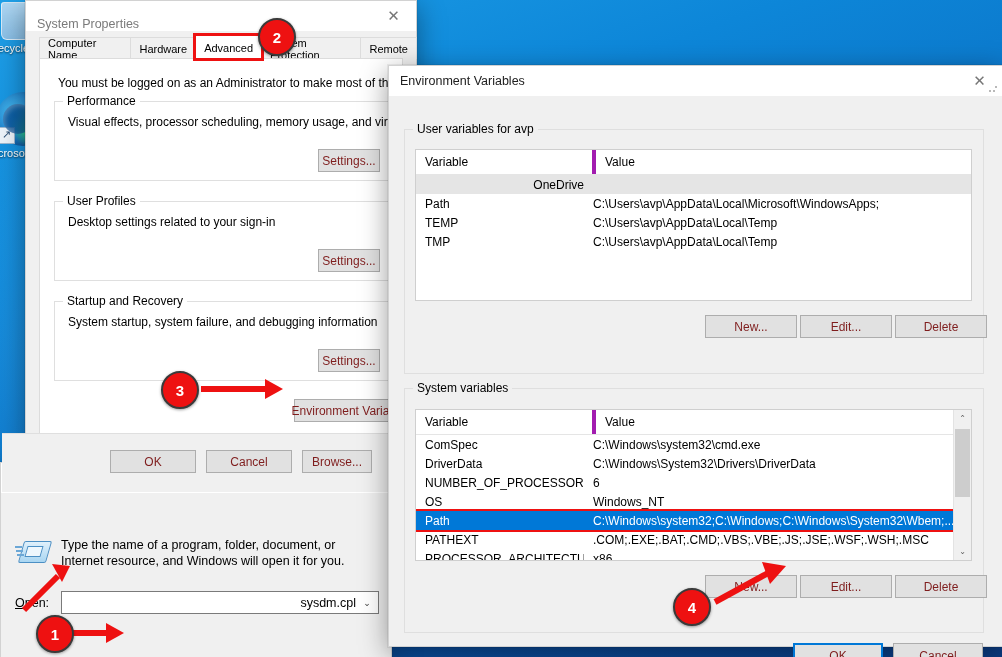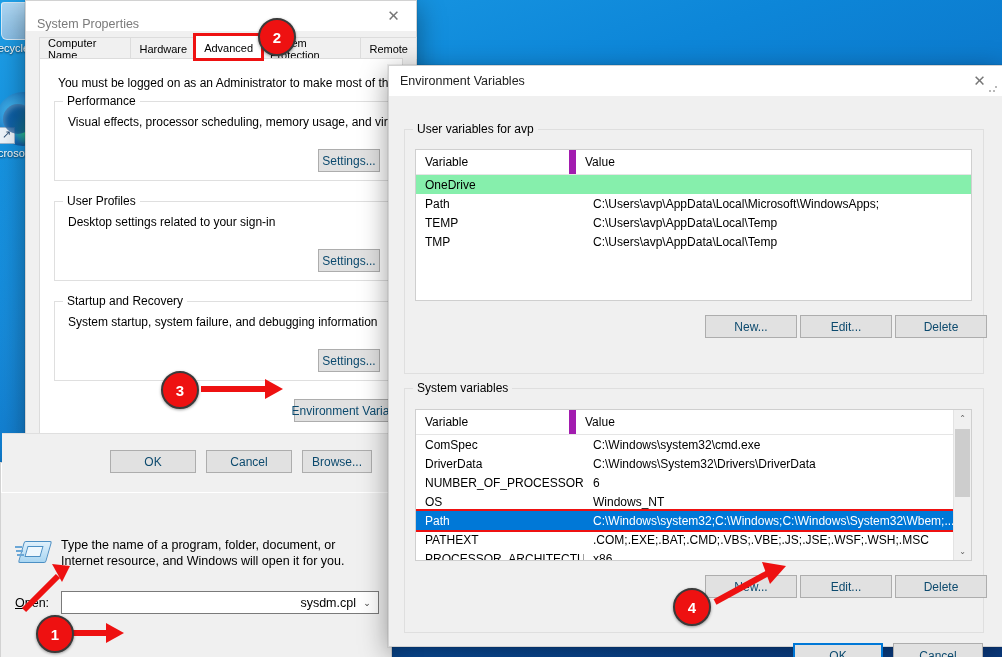--- a/index.html
+++ b/index.html
@@ -110,21 +110,21 @@
   }
   .win-body { position: relative; }
 
   
   .btn {
     display: inline-flex;
     align-items: center;
     justify-content: center;
     background: #e1e1e1;
     border: 1px solid #adadad;
-    color: #0c4a6e;
+    color: #7f1d1d;
     font-size: 12px;
     font-family: "Liberation Sans", sans-serif;
     height: 23px;
     box-sizing: border-box;
     white-space: nowrap;
   }
   .btn.disabled { color: #838383; background: #cccccc; border-color: #bfbfbf; }
   .btn.default { border: 2px solid #0078d7; }
   .groupbox {
     position: absolute;
@@ -211,32 +211,32 @@
     display: flex;
     border-bottom: 1px solid #e5e5e5;
     background: #fff;
     font-size: 12px;
   }
   .lv-header > div {
     display: flex; align-items: center;
     padding-left: 9px;
     box-sizing: border-box;
   }
-  .lv-h-var { width: 160px; border-right: 7px solid #a21caf; }
+  .lv-h-var { width: 180px; border-right: 4px solid #a21caf; }
   .lv-h-val { flex: 1; }
   .lv-row {
     height: 19px;
     display: flex;
     font-size: 12px;
     align-items: center;
     box-sizing: border-box;
   }
   .lv-row > .c-var { width: 168px; padding-left: 9px; box-sizing: border-box; white-space: nowrap; overflow: hidden; }
   .lv-row > .c-val { flex: 1; padding-left: 9px; box-sizing: border-box; white-space: nowrap; overflow: hidden; }
-  .lv-row.alt { background: #86efac; }
+  .lv-row.alt { background: #e5e5e5; text-align: right; }
   .lv-row.sel { background: #0078d7; color: #fff; }
   .lv-row.hl {
     outline: 2px solid #ee1111;
   }
 
   
   #rundlg { left: 0px; top: 462px; width: 390px; height: 195px; }
   #run-icon {
     position: absolute;
     left: 14px; top: 44px;

